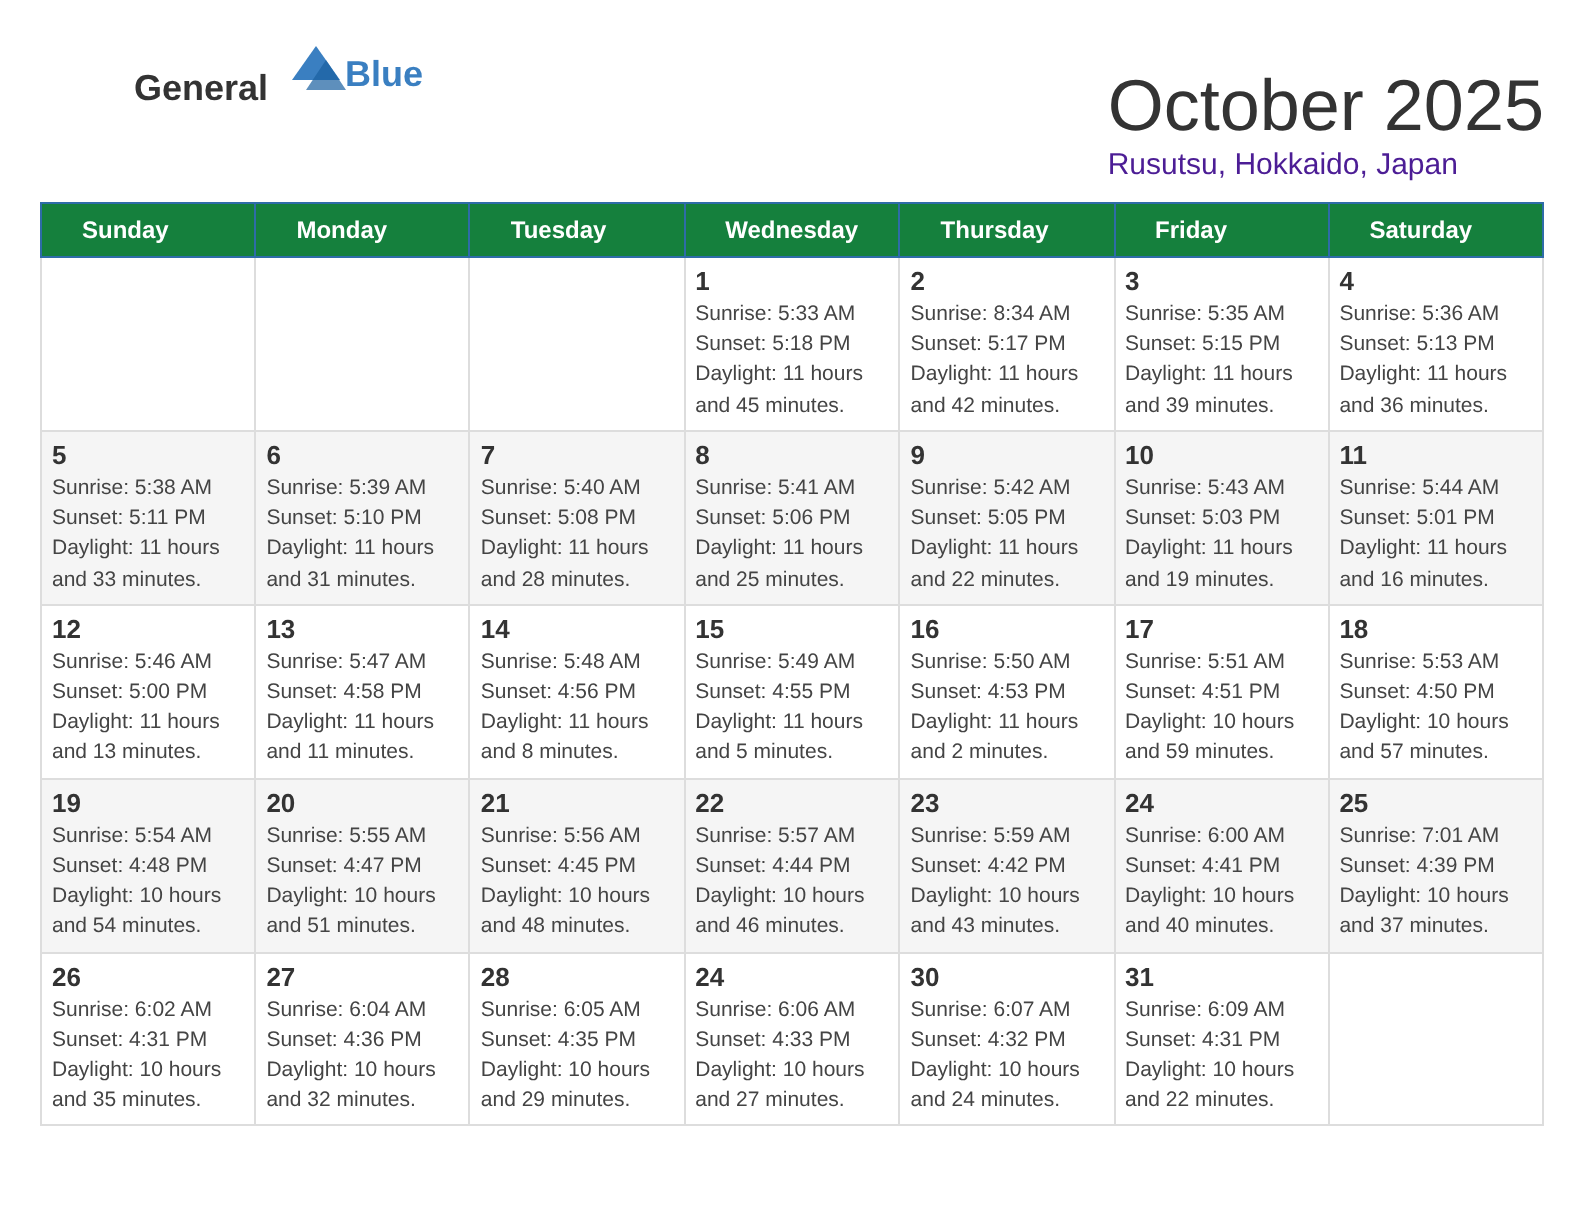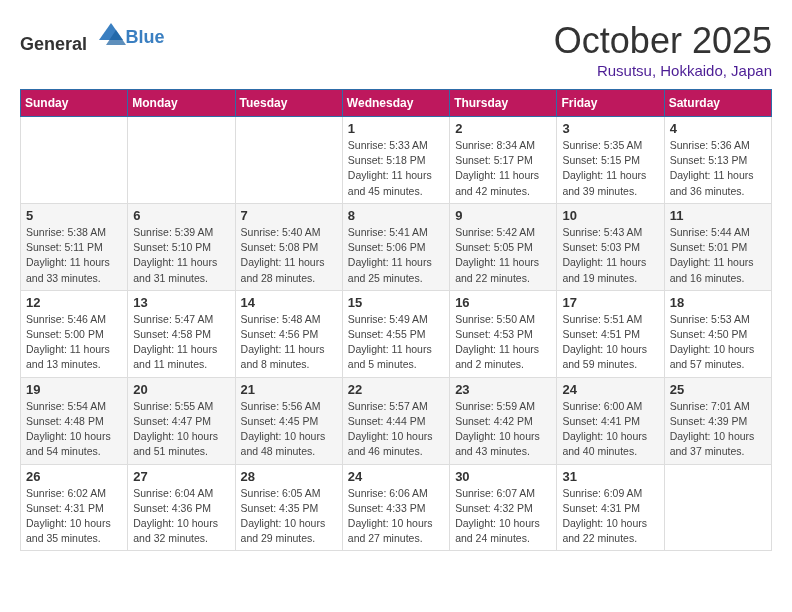--- a/index.html
+++ b/index.html
@@ -17,52 +17,53 @@
       margin-bottom: 10px;
     }
     .logo {
       display: flex;
       align-items: center;
     }
     .logo-text-general {
       font-size: 18px;
       font-weight: bold;
       color: #333;
+      margin-left: 47px;
     }
     .logo-text-blue {
       font-size: 18px;
       font-weight: bold;
       color: #3a7fc1;
     }
     .logo-icon {
       width: 30px;
       height: 30px;
       margin-left: 4px;
     }
     .title-area {
-      text-align: right;
+      margin-top: 12px;
     }
     .calendar-title {
       font-size: 36px;
       font-weight: normal;
       color: #333;
     }
     .calendar-subtitle {
       font-size: 15px;
       color: #4c1d95;
     }
     .calendar-table {
       width: 100%;
       border-collapse: collapse;
       font-size: 11px;
     }
     .calendar-table thead tr th {
-      background-color: #be185d;
+      background-color: #15803d;
       color: #fff;
-      padding: 6px 4px;
+      padding: 6px 20px;
       text-align: left;
       font-weight: bold;
       font-size: 12px;
       border: 1px solid #2e6ca8;
     }
     .calendar-table tbody tr td {
       border: 1px solid #ddd;
       vertical-align: top;
       padding: 4px 5px;
       width: 107px;

